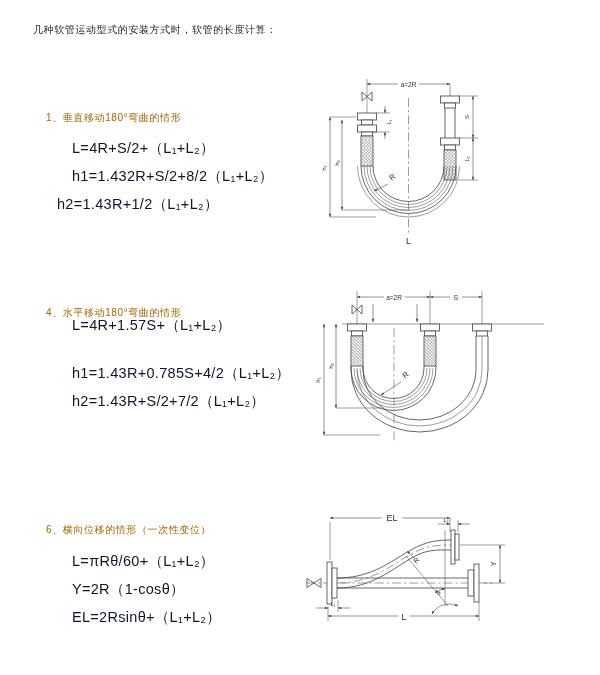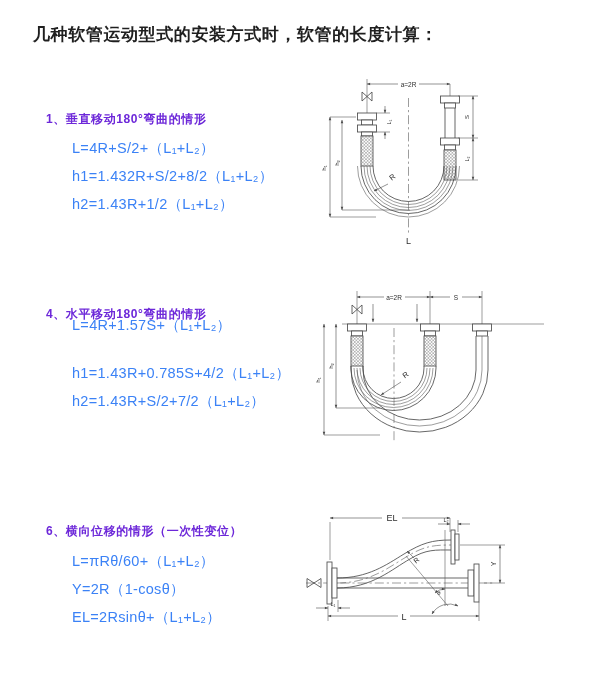--- a/index.html
+++ b/index.html
@@ -1,23 +1,23 @@
 <!DOCTYPE html>
 <html><head>
 <meta charset="utf-8">
 <style>
   html,body{margin:0;padding:0;}
   body{
     width:600px;height:675px;background:#ffffff;position:relative;overflow:hidden;
     font-family:"Liberation Sans","DejaVu Sans",sans-serif;
   }
   .abs{position:absolute;}
-  .title{font-size:17px;font-weight:700;color:#1f1f1f;letter-spacing:.6px;white-space:nowrap;text-align:right;}
-  .heading{font-size:12px;font-weight:700;color:#6d28d9;letter-spacing:.6px;white-space:nowrap;}
-  .formula{font-size:14.5px;color:#3b82f6;letter-spacing:.3px;white-space:nowrap;}
+  .title{font-size:10px;font-weight:400;color:#1f1f1f;letter-spacing:.6px;white-space:nowrap;text-align:right;}
+  .heading{font-size:10px;font-weight:400;color:#a16207;letter-spacing:.6px;white-space:nowrap;}
+  .formula{font-size:14.5px;color:#0f172a;letter-spacing:.3px;white-space:nowrap;}
   svg.diagram{position:absolute;}
   svg text{font-family:"Liberation Sans","DejaVu Sans",sans-serif;fill:#2e2e2e;}
   .ln{stroke:#4b4b4b;stroke-width:.85;fill:none;}
   .thin{stroke:#5a5a5a;stroke-width:.6;fill:none;}
   .dim{stroke:#4b4b4b;stroke-width:.6;fill:none;}
   .cl{stroke:#5a5a5a;stroke-width:.6;fill:none;stroke-dasharray:9 3 2.2 3;}
   .fit{fill:#ffffff;stroke:#4b4b4b;stroke-width:.85;}
   .braidfill{fill:url(#braid);stroke:none;}
 </style>
 </head>
@@ -33,21 +33,21 @@
     </pattern>
   </defs>
 </svg>
 
 <div class="abs title" style="left:33px;top:23px">几种软管运动型式的安装方式时，软管的长度计算：</div>
 
 <div>
   <div class="abs heading" style="left:46px;top:111px">1、垂直移动180°弯曲的情形</div>
   <div class="abs formula" style="left:72px;top:139px">L=4R+S/2+（L₁+L₂）</div>
   <div class="abs formula" style="left:72px;top:167px">h1=1.432R+S/2+8/2（L₁+L₂）</div>
-  <div class="abs formula" style="left:72px;top:195px">h2=1.43R+1/2（L₁+L₂）</div>
+  <div class="abs formula" style="left:57px;top:195px">h2=1.43R+1/2（L₁+L₂）</div>
 </div>
 
 <div>
   <div class="abs heading" style="left:46px;top:306px">4、水平移动180°弯曲的情形</div>
   <div class="abs formula" style="left:72px;top:316px">L=4R+1.57S+（L₁+L₂）</div>
   <div class="abs formula" style="left:72px;top:364px">h1=1.43R+0.785S+4/2（L₁+L₂）</div>
   <div class="abs formula" style="left:72px;top:392px">h2=1.43R+S/2+7/2（L₁+L₂）</div>
 </div>
 
 <div>

